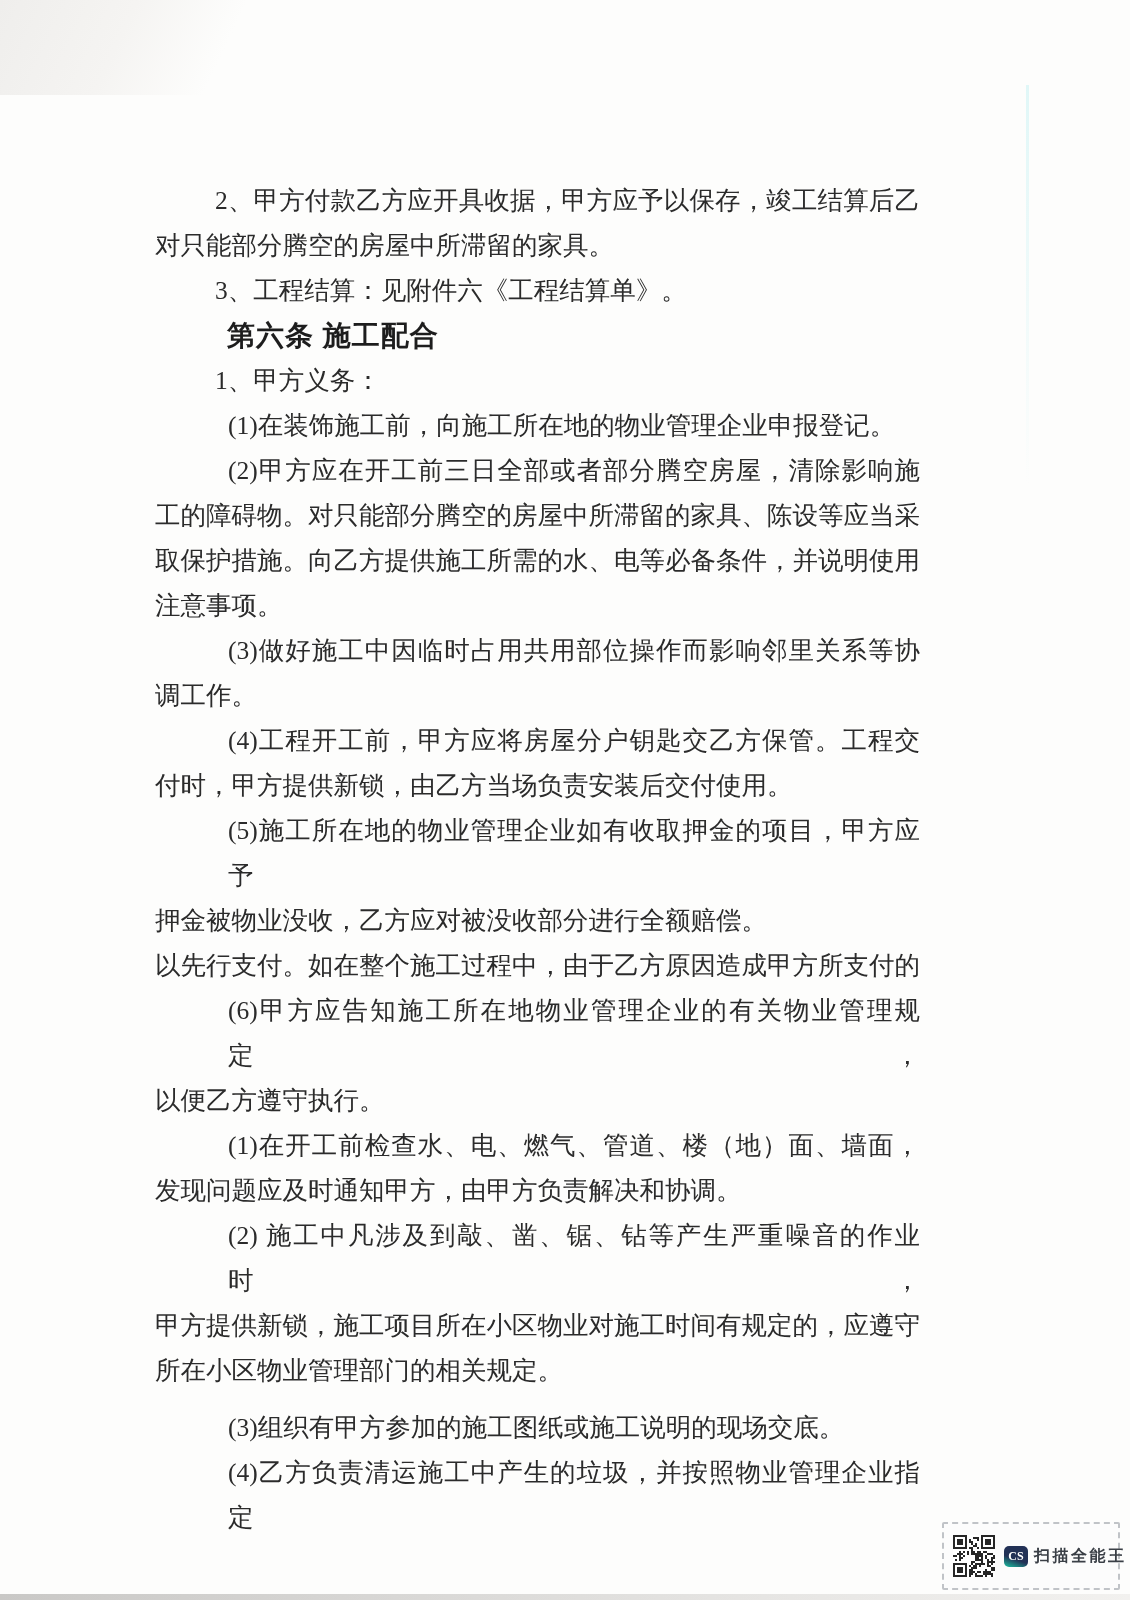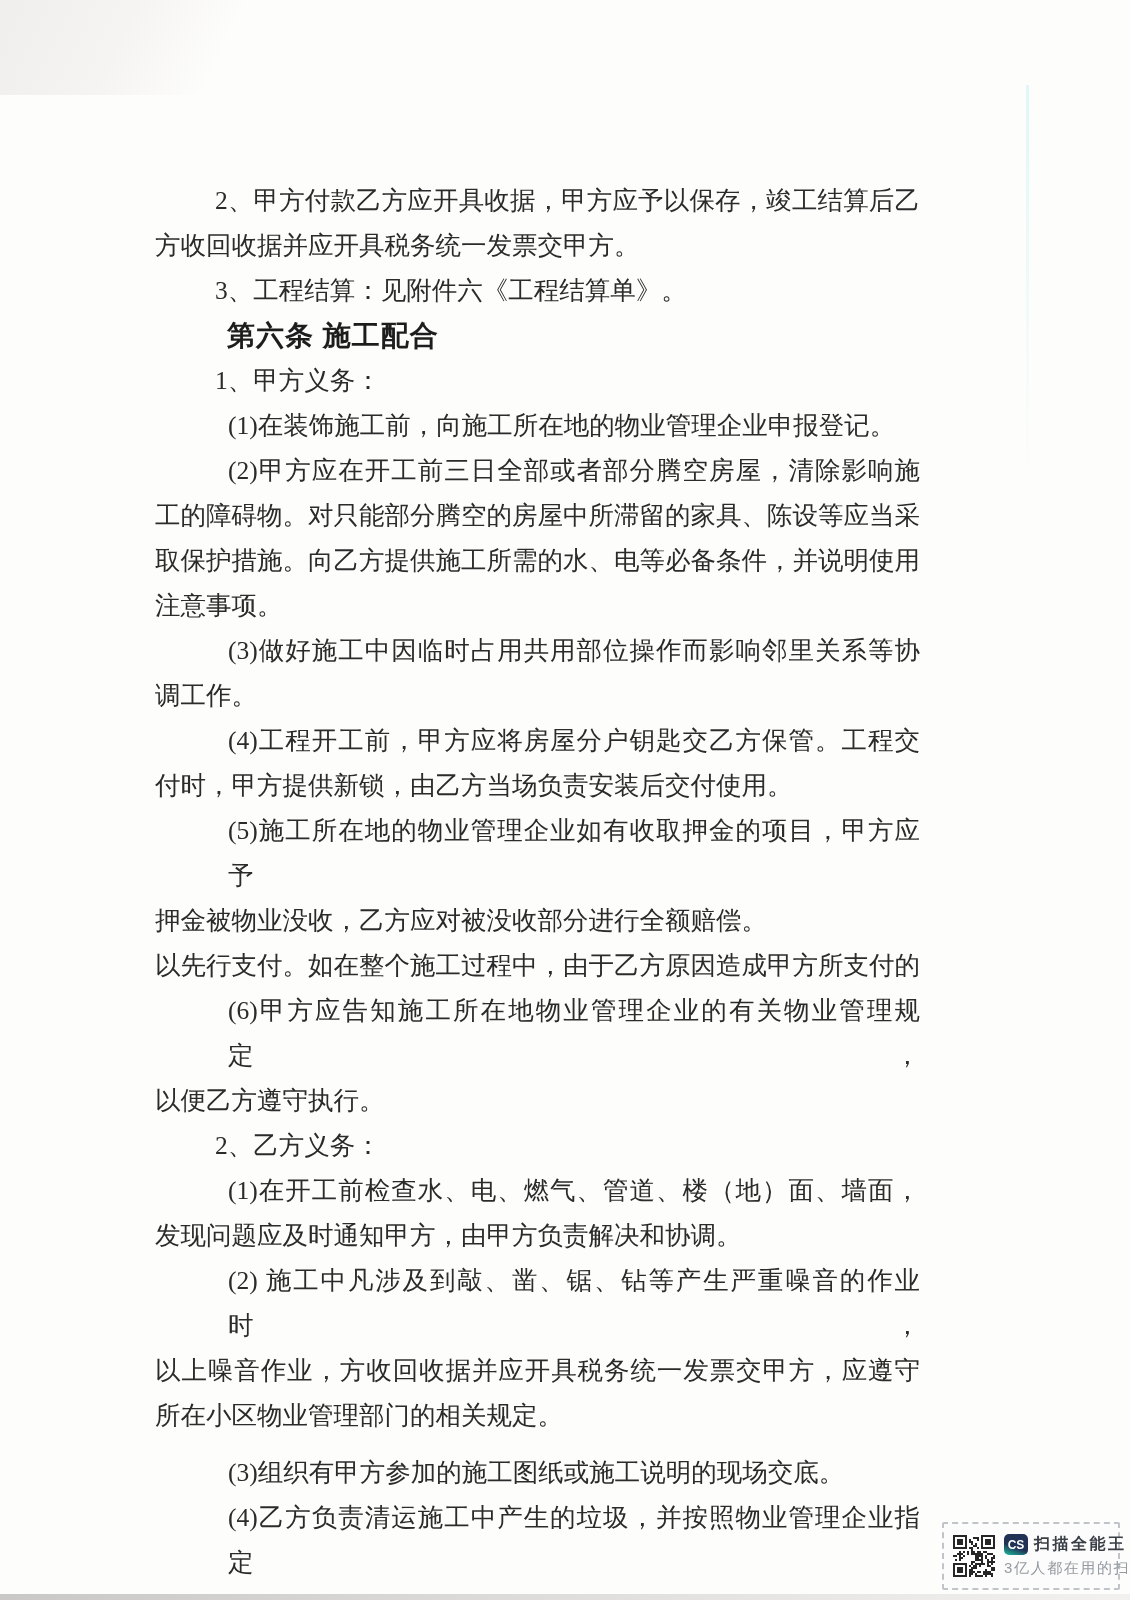--- a/index.html
+++ b/index.html
@@ -46,21 +46,21 @@
     position:absolute;right:10px;bottom:10px;
     width:178px;height:68px;box-sizing:border-box;
     border:2px dashed #c0c3c7;border-radius:2px;
     background:#fcfcfc;
     display:flex;align-items:center;gap:9px;
     padding:0 8px 0 9px;
     font-family:"Liberation Sans","DejaVu Sans",sans-serif;
   }
   .qr{width:42px;height:42px;flex:0 0 auto;background:#fff;}
   .qr svg{display:block;width:42px;height:42px;}
-  .wm-right{display:flex;flex-direction:column;gap:4px;min-width:0;}
+  .wm-right{display:flex;flex-direction:row;gap:4px;min-width:0;font-family:Liberation Serif, serif;}
   .wm-row{display:flex;align-items:center;gap:6px;}
   .cs-logo{
     width:24px;height:21px;flex:0 0 auto;
     border-radius:5px;
     background:linear-gradient(200deg,#223156 0%,#223156 60%,#1bc2a2 100%);
     color:#ffffff;font-weight:700;font-size:12px;
     display:flex;align-items:center;justify-content:center;
     letter-spacing:0;
   }
   .wm-title{
@@ -74,43 +74,42 @@
 </head>
 <body>
 
 <div class="page">
   <div class="artifact-tl"></div>
   <div class="artifact-right"></div>
   <div class="artifact-bottom"></div>
 
   <div class="content">
     <div class="line ind-num full">2、甲方付款乙方应开具收据，甲方应予以保存，竣工结算后乙</div>
-    <div class="line">方收回收据并应开具税务统一发票交甲方。</div>
+    <div class="line">对只能部分腾空的房屋中所滞留的家具。</div>
     <div class="line ind-num">3、工程结算：见附件六《工程结算单》。</div>
     <div class="line heading">第六条 施工配合</div>
     <div class="line ind-num">1、甲方义务：</div>
     <div class="line ind-par">(1)在装饰施工前，向施工所在地的物业管理企业申报登记。</div>
     <div class="line ind-par full">(2)甲方应在开工前三日全部或者部分腾空房屋，清除影响施</div>
     <div class="line full">工的障碍物。对只能部分腾空的房屋中所滞留的家具、陈设等应当采</div>
     <div class="line full">取保护措施。向乙方提供施工所需的水、电等必备条件，并说明使用</div>
     <div class="line">注意事项。</div>
     <div class="line ind-par full">(3)做好施工中因临时占用共用部位操作而影响邻里关系等协</div>
     <div class="line">调工作。</div>
     <div class="line ind-par full">(4)工程开工前，甲方应将房屋分户钥匙交乙方保管。工程交</div>
     <div class="line">付时，甲方提供新锁，由乙方当场负责安装后交付使用。</div>
     <div class="line ind-par full">(5)施工所在地的物业管理企业如有收取押金的项目，甲方应予</div>
     <div class="line">押金被物业没收，乙方应对被没收部分进行全额赔偿。</div>
     <div class="line full">以先行支付。如在整个施工过程中，由于乙方原因造成甲方所支付的</div>
     <div class="line ind-par full">(6)甲方应告知施工所在地物业管理企业的有关物业管理规定，</div>
     <div class="line">以便乙方遵守执行。</div>
-    <div class="line ind-num">2、乙方义务：</div>
     <div class="line ind-par full">(1)在开工前检查水、电、燃气、管道、楼（地）面、墙面，</div>
     <div class="line">发现问题应及时通知甲方，由甲方负责解决和协调。</div>
     <div class="line ind-par full">(2) 施工中凡涉及到敲、凿、锯、钻等产生严重噪音的作业时，</div>
-    <div class="line full">以上噪音作业，方收回收据并应开具税务统一发票交甲方，应遵守</div>
+    <div class="line full">甲方提供新锁，施工项目所在小区物业对施工时间有规定的，应遵守</div>
     <div class="line">所在小区物业管理部门的相关规定。</div>
     <div class="line ind-par gap-before">(3)组织有甲方参加的施工图纸或施工说明的现场交底。</div>
     <div class="line ind-par full">(4)乙方负责清运施工中产生的垃圾，并按照物业管理企业指定</div>
 
   </div>
 
   <div class="watermark">
     <div class="qr">
       <svg id="qr-svg" viewBox="0 0 21 21" xmlns="http://www.w3.org/2000/svg">
           <rect width="21" height="21" fill="#ffffff"></rect>

